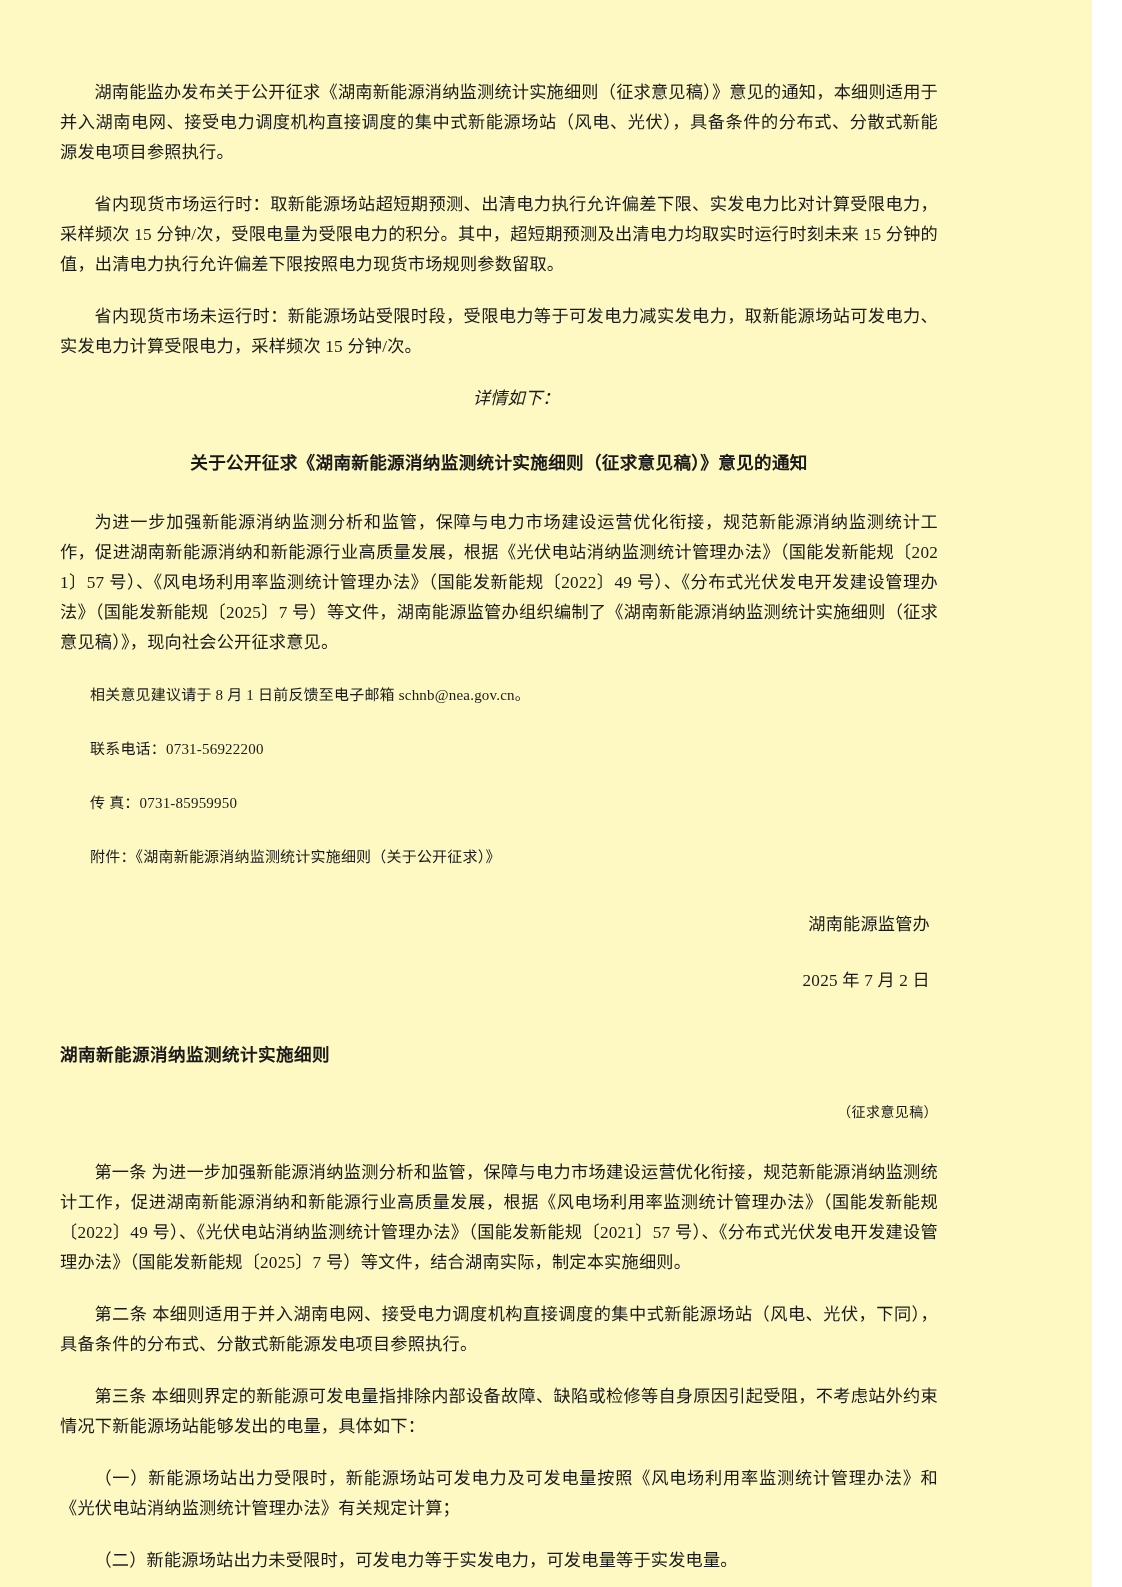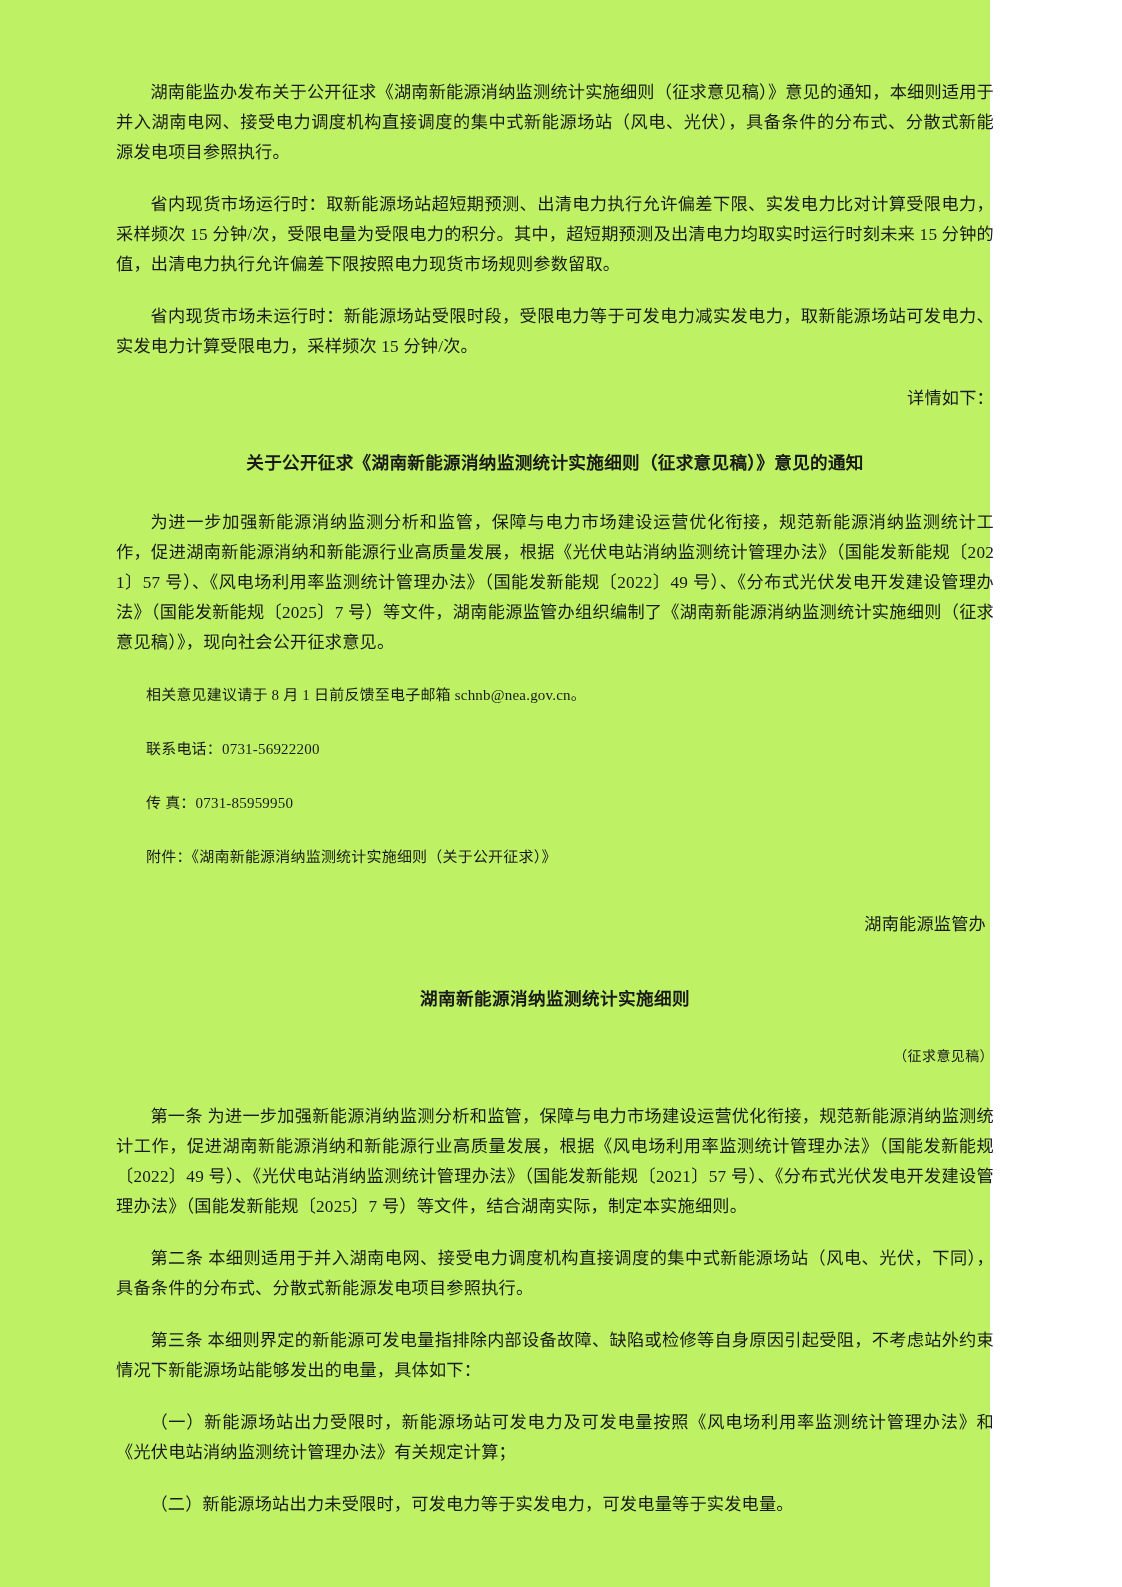--- a/index.html
+++ b/index.html
@@ -11,64 +11,64 @@
   body {
     width: 1122px;
     height: 1587px;
     font-family: "Liberation Serif", "DejaVu Serif", serif;
     color: #1a1a1a;
     -webkit-font-smoothing: antialiased;
   }
 
   .page {
     position: relative;
-    width: 990px;
+    width: 1092px;
     height: 1587px;
-    background: #bef264;
+    background: #fef9c3;
     box-sizing: border-box;
-    padding: 78px 122px 0 116px;
+    padding: 78px 122px 0 60px;
   }
 
   .doc-body {
     width: 878px;
   }
 
   
   p.para {
     margin: 0 0 22px 0;
     font-size: 17.2px;
     line-height: 30px;
     text-align: justify;
     text-justify: inter-ideograph;
     text-indent: 2em;
     letter-spacing: 0.2px;
     word-break: break-all;
   }
 
   p.para.short {
-    text-align: right;
+    text-align: center;
+    font-style: italic;
   }
 
   
   h2.heading-bold {
     margin: 34px 0 30px 0;
     font-size: 17.6px;
     line-height: 30px;
     font-weight: bold;
     text-align: center;
     text-indent: 0;
     letter-spacing: 0.3px;
   }
 
   h2.heading-rules {
     margin: 44px 0 0 0;
     font-size: 17.6px;
     line-height: 30px;
     font-weight: bold;
-    text-align: center;
     text-indent: 0;
     letter-spacing: 0.4px;
   }
 
   h3.heading-sub {
     margin: 28px 0 30px 0;
     font-size: 14px;
     line-height: 30px;
     font-weight: normal;
     text-align: right;
@@ -124,20 +124,21 @@
     <p class="plainline">相关意见建议请于 8 月 1 日前反馈至电子邮箱 schnb@nea.gov.cn。</p>
 
     <p class="plainline">联系电话：0731-56922200</p>
 
     <p class="plainline">传 真：0731-85959950</p>
 
     <p class="plainline">附件：《湖南新能源消纳监测统计实施细则（关于公开征求）》</p>
 
     <div class="signature-block">
       <p class="signature-line">湖南能源监管办</p>
+      <p class="signature-line">2025 年 7 月 2 日</p>
     </div>
 
     <h2 class="heading-rules">湖南新能源消纳监测统计实施细则</h2>
 
     <h3 class="heading-sub">（征求意见稿）</h3>
 
     <p class="para">第一条 为进一步加强新能源消纳监测分析和监管，保障与电力市场建设运营优化衔接，规范新能源消纳监测统计工作，促进湖南新能源消纳和新能源行业高质量发展，根据《风电场利用率监测统计管理办法》（国能发新能规〔2022〕49 号）、《光伏电站消纳监测统计管理办法》（国能发新能规〔2021〕57 号）、《分布式光伏发电开发建设管理办法》（国能发新能规〔2025〕7 号）等文件，结合湖南实际，制定本实施细则。</p>
 
     <p class="para">第二条 本细则适用于并入湖南电网、接受电力调度机构直接调度的集中式新能源场站（风电、光伏，下同），具备条件的分布式、分散式新能源发电项目参照执行。</p>
 

